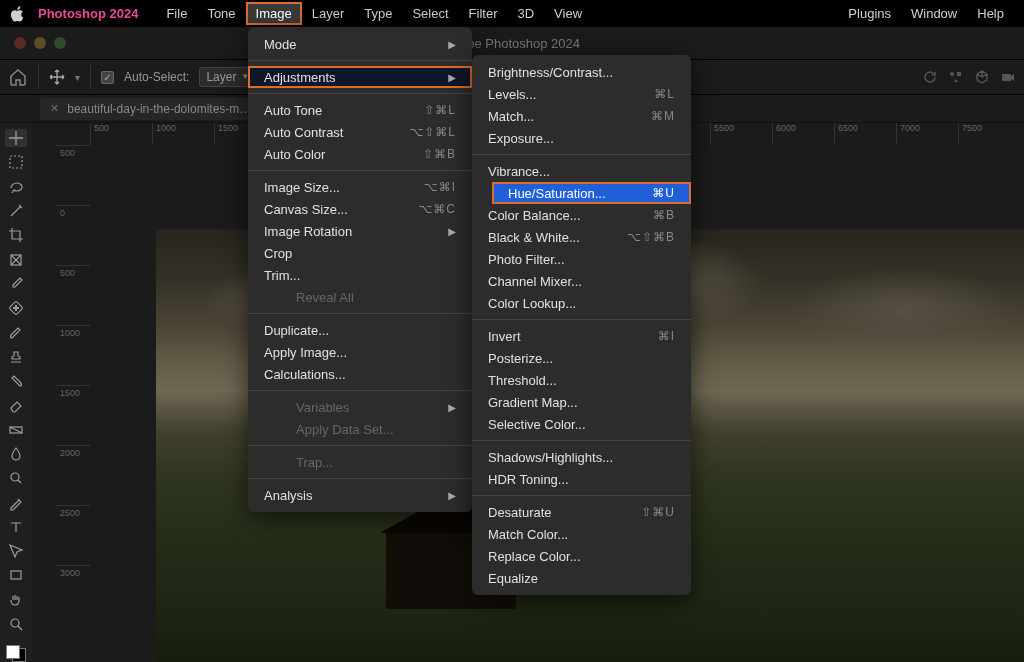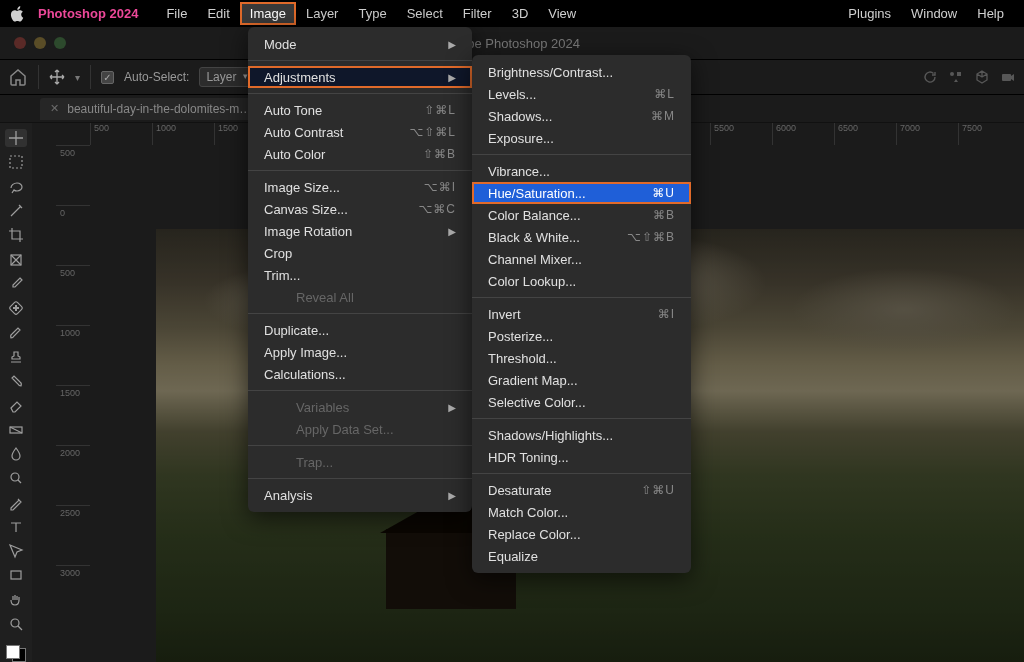--- a/index.html
+++ b/index.html
@@ -69,38 +69,38 @@
 
   
   .menu { position: absolute; background: #2c2c2c; color: #e0e0e0; font-size: 13px; border-radius: 6px; padding: 6px 0; box-shadow: 0 6px 24px rgba(0,0,0,.6); }
   .menu .row { display: flex; align-items: center; height: 22px; padding: 0 16px; white-space: nowrap; gap: 24px; }
   .menu .row .lbl { flex: 1; }
   .menu .row .sc { color: #888; font-size: 12px; letter-spacing: 1px; }
   .menu .row .arr { font-size: 10px; color: #aaa; }
   .menu .sep { height: 1px; background: #444; margin: 5px 0; }
   .menu .row.disabled { color: #666; padding-left: 48px; }
   .menu .row.hover-outline { outline: 2px solid #e06a2a; outline-offset: -2px; background: #0f172a; }
-  .menu .row.highlight { background: #1f5fd8; color: #fff; outline: 2px solid #e06a2a; outline-offset: -2px; }
+  .menu .row.highlight { background: #1f5fd8; color: #fff; outline: 2px solid #e06a2a; outline-offset: -2px; margin-left: 20px; }
   .menu .row.highlight .sc { color: #fff; }
 
   #menu-image { top: 27px; left: 248px; width: 224px; }
   #menu-adjustments { top: 55px; left: 472px; width: 219px; }
 
 </style>
 </head>
 <body>
 
 <div class="menubar">
   <svg class="apple" viewBox="0 0 16 16" fill="#d0d0d0">
       <path d="M11.2 8.5c0-1.9 1.6-2.8 1.6-2.8-0.9-1.3-2.3-1.5-2.8-1.5-1.2-0.1-2.3 0.7-2.9 0.7s-1.5-0.7-2.5-0.7c-1.3 0-2.5 0.8-3.1 1.9-1.3 2.3-0.3 5.7 1 7.6 0.6 0.9 1.4 1.9 2.4 1.9s1.3-0.6 2.5-0.6 1.5 0.6 2.5 0.6 1.7-0.9 2.3-1.8c0.7-1 1-2 1-2.1-0.1 0-2-0.8-2-3.2zM9.5 2.7c0.5-0.6 0.9-1.5 0.8-2.4-0.8 0-1.7 0.5-2.2 1.2-0.5 0.6-0.9 1.5-0.8 2.3 0.9 0.1 1.7-0.5 2.2-1.1z"></path>
     </svg>
   <span class="app-name">Photoshop 2024</span>
   <div id="menubar-items" style="display:flex">
       <span class="mitem">File</span>
-      <span class="mitem">Edit</span>
+      <span class="mitem">Tone</span>
       <span class="mitem active">Image</span>
       <span class="mitem">Layer</span>
       <span class="mitem">Type</span>
       <span class="mitem">Select</span>
       <span class="mitem">Filter</span>
       <span class="mitem">3D</span>
       <span class="mitem">View</span>
     </div>
   <span class="spacer"></span>
   <div id="menubar-right" style="display:flex">
@@ -384,21 +384,21 @@
   </div>
 <div class="menu" id="menu-adjustments">
     <div class="row">
       <span class="lbl">Brightness/Contrast...</span>
     </div>
     <div class="row">
       <span class="lbl">Levels...</span>
       <span class="sc">⌘L</span>
     </div>
     <div class="row">
-      <span class="lbl">Shadows...</span>
+      <span class="lbl">Match...</span>
       <span class="sc">⌘M</span>
     </div>
     <div class="row">
       <span class="lbl">Exposure...</span>
     </div>
     <div class="sep"></div>
     <div class="row">
       <span class="lbl">Vibrance...</span>
     </div>
     <div class="row highlight">
@@ -407,20 +407,23 @@
     </div>
     <div class="row">
       <span class="lbl">Color Balance...</span>
       <span class="sc">⌘B</span>
     </div>
     <div class="row">
       <span class="lbl">Black &amp; White...</span>
       <span class="sc">⌥⇧⌘B</span>
     </div>
     <div class="row">
+      <span class="lbl">Photo Filter...</span>
+    </div>
+    <div class="row">
       <span class="lbl">Channel Mixer...</span>
     </div>
     <div class="row">
       <span class="lbl">Color Lookup...</span>
     </div>
     <div class="sep"></div>
     <div class="row">
       <span class="lbl">Invert</span>
       <span class="sc">⌘I</span>
     </div>

